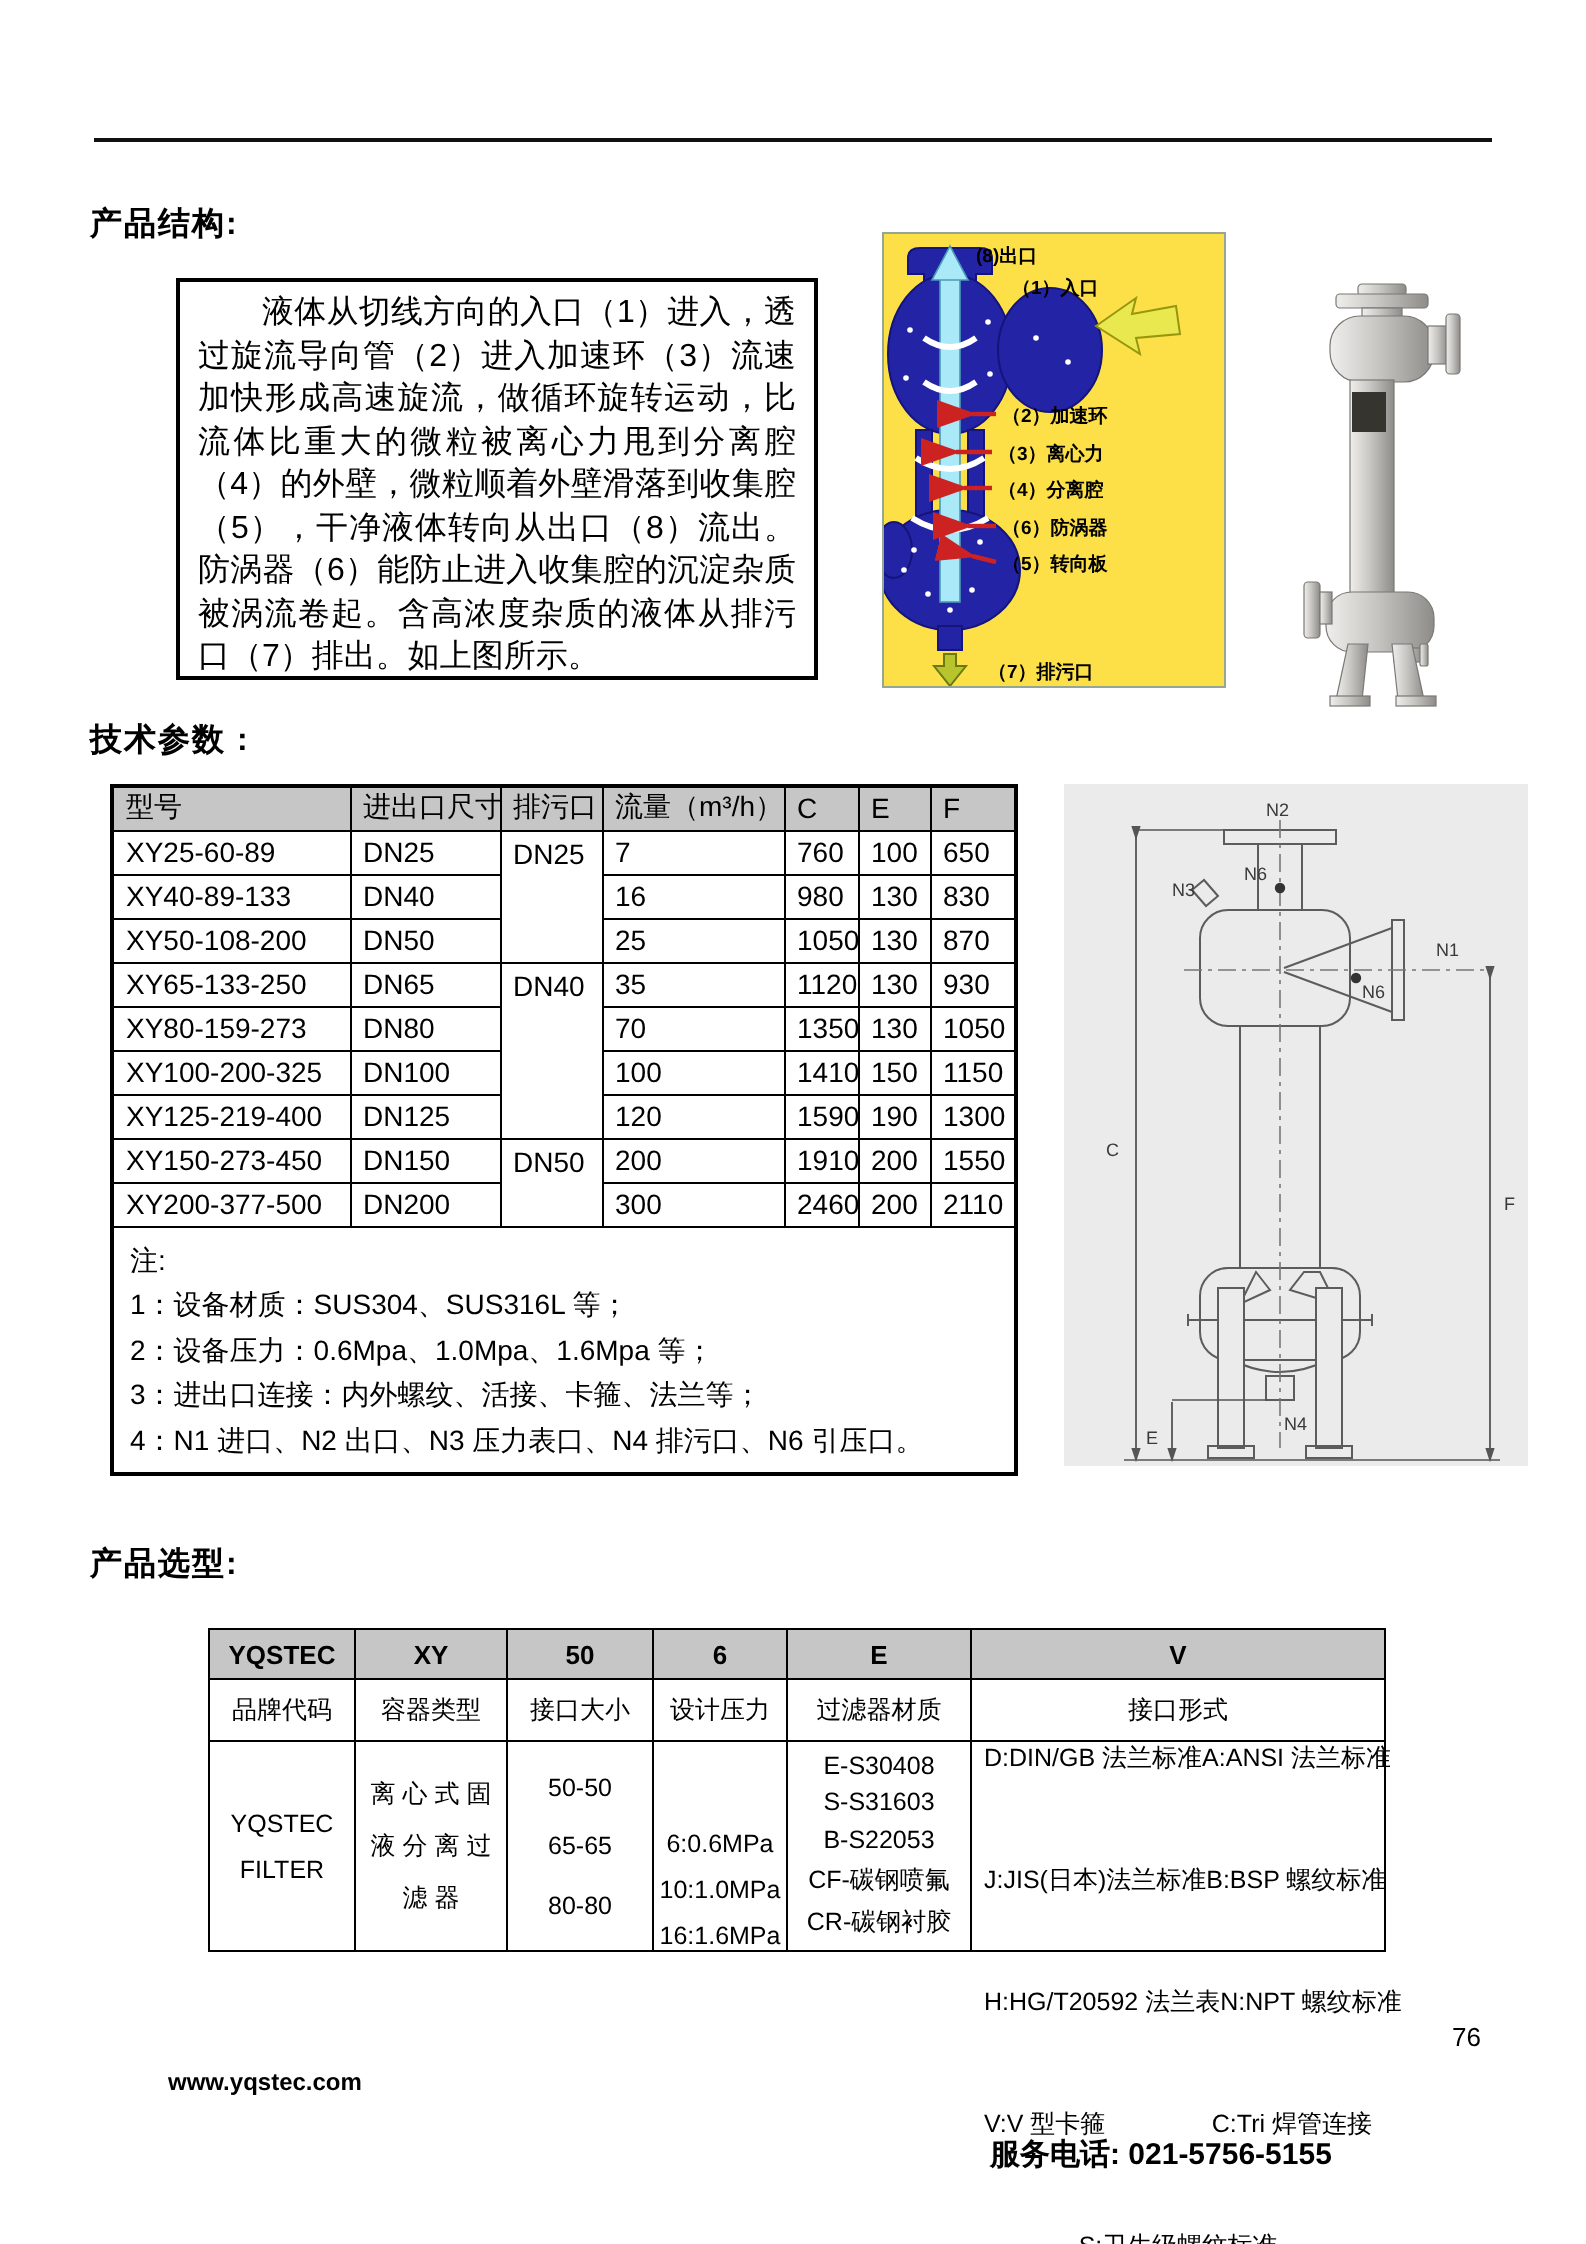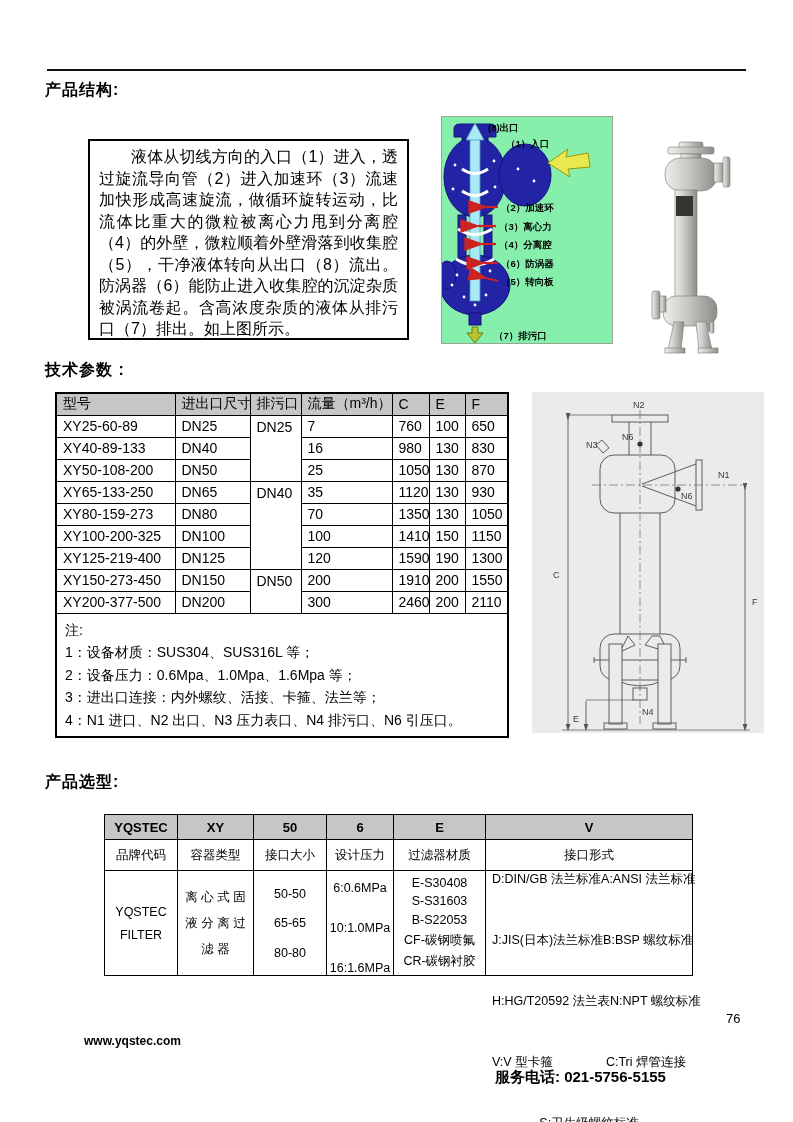--- a/index.html
+++ b/index.html
@@ -3,32 +3,32 @@
 <meta charset="utf-8">
 <style>
   * { margin:0; padding:0; box-sizing:border-box; }
   html,body { background:#fff; }
   .page {
     position:relative; width:793px; height:1122px; background:#ffffff;
     font-family:"Liberation Sans", sans-serif; color:#000; overflow:hidden;
   }
   .top-rule { position:absolute; left:47px; top:69px; width:699px; height:2px; background:#111; }
   .heading { position:absolute; font-size:16px; font-weight:bold; letter-spacing:1px; }
-  .h-structure { left:45px; top:80px; }
+  .h-structure { left:45px; top:102px; }
   .h-params { left:45px; top:360px; }
   .h-selection { left:45px; top:772px; }
 
   .desc-box {
     position:absolute; left:88px; top:139px; width:321px; height:201px;
     border:2px solid #000; padding:5px 9px 4px 9px;
     font-size:16px; line-height:21.5px; text-align:justify; text-indent:2em;
   }
 
   .diagram-wrap { position:absolute; left:441px; top:116px; width:172px; height:228px;
-    border:1px solid #95a695; background:#86efac; }
+    border:1px solid #95a695; background:#fde047; }
   .photo-wrap { position:absolute; left:648px; top:140px; width:118px; height:218px; }
   .drawing-wrap { position:absolute; left:532px; top:392px; width:232px; height:341px; }
 
   svg text { font-family:"Liberation Sans", sans-serif; }
   .diag-label { font-size:9.5px; font-weight:bold; fill:#000; }
   .dim-label { font-size:9px; fill:#3a3a3a; }
 
   
   table { border-collapse:collapse; table-layout:fixed; }
   .params-table {
@@ -48,21 +48,21 @@
   
   .sel-table {
     position:absolute; left:104px; top:814px; width:588px;
     font-size:12.5px; border:1.5px solid #000; text-align:center;
   }
   .sel-table th, .sel-table td { border:1px solid #000; padding:0; vertical-align:middle; }
   .sel-table thead th { background:var(--header-bg, #c6c6c6); font-weight:bold; height:25px; font-size:13px; }
   .sel-label-row td { height:31px; }
   .sel-body-row td { height:104px; }
   .cell-stack { display:flex; flex-direction:column; justify-content:space-evenly; height:104px; }
-  .cell-stack-top { display:flex; flex-direction:column; justify-content:space-between; gap:9px; height:104px; padding-top:10px; }
+  .cell-stack-top { display:flex; flex-direction:column; justify-content:flex-end; gap:9px; height:104px; padding-top:10px; }
   .cell-center { display:flex; flex-direction:column; justify-content:center; gap:9px; height:104px; }
   .iface-grid { display:flex; flex-direction:column; justify-content:space-evenly; height:104px; padding:0 6px;gap:44px; }
   .iface-row { display:flex; justify-content:space-between; white-space:nowrap; }
   .iface-row .l { text-align:left; }
   .iface-row .r { text-align:right; }
   .iface-last { text-align:center; }
 
   .footer-site { position:absolute; left:84px; top:1034px; font-size:12px; font-weight:bold; }
   .footer-phone { position:absolute; left:495px; top:1031px; font-size:15px; font-weight:bold;margin-top:37px; }
   .page-number { position:absolute; left:726px; top:1011px; font-size:13px; }

